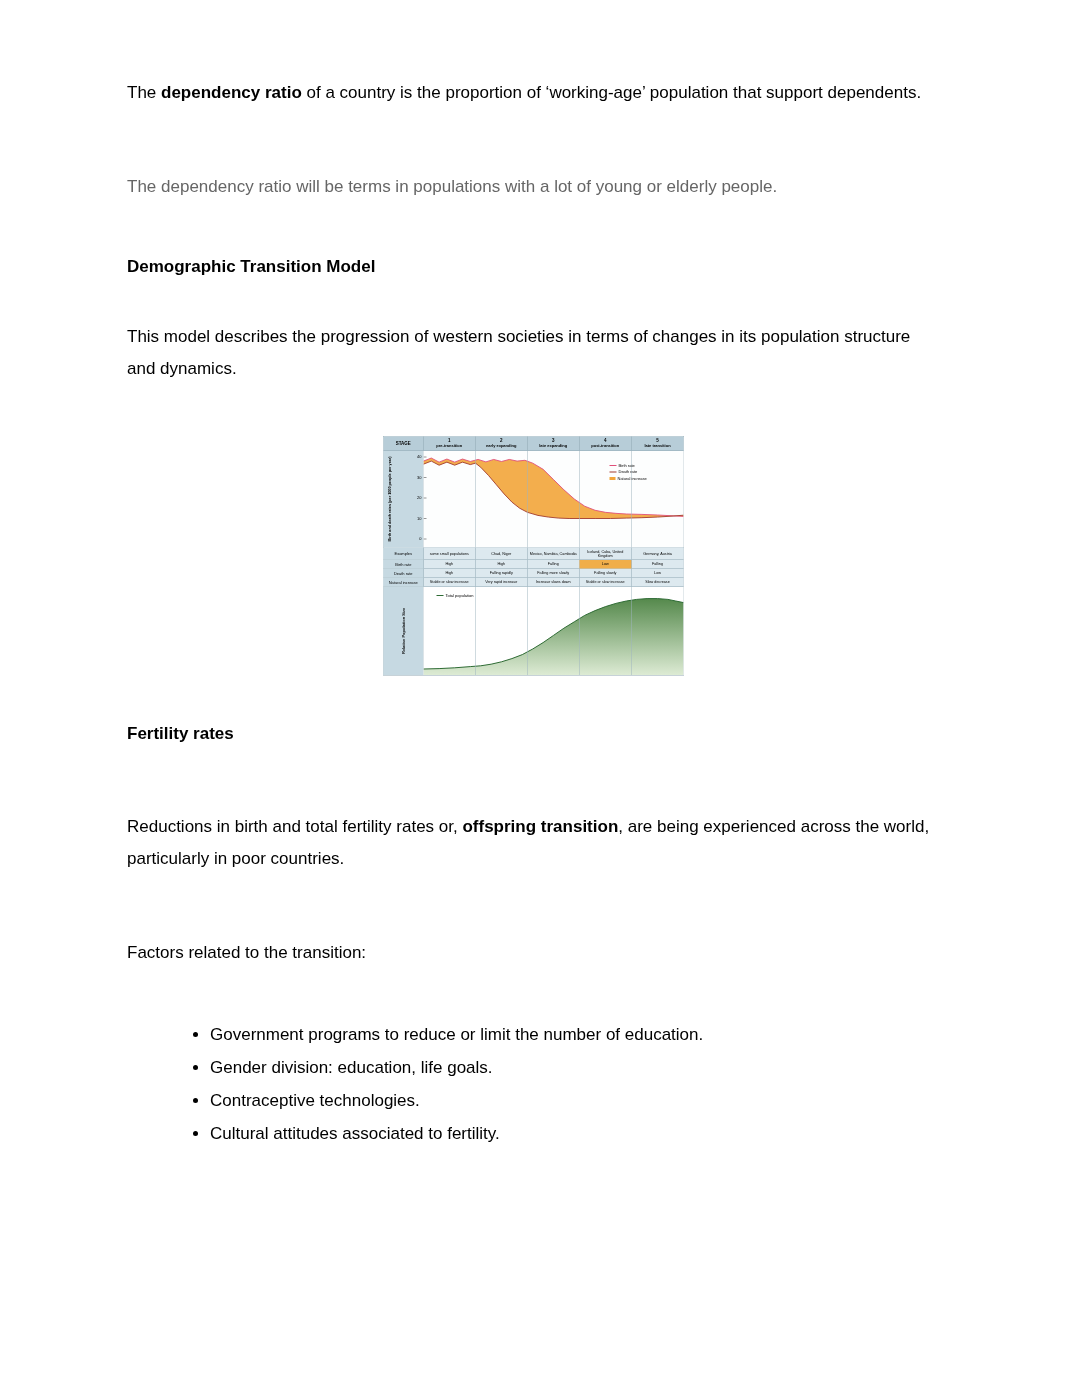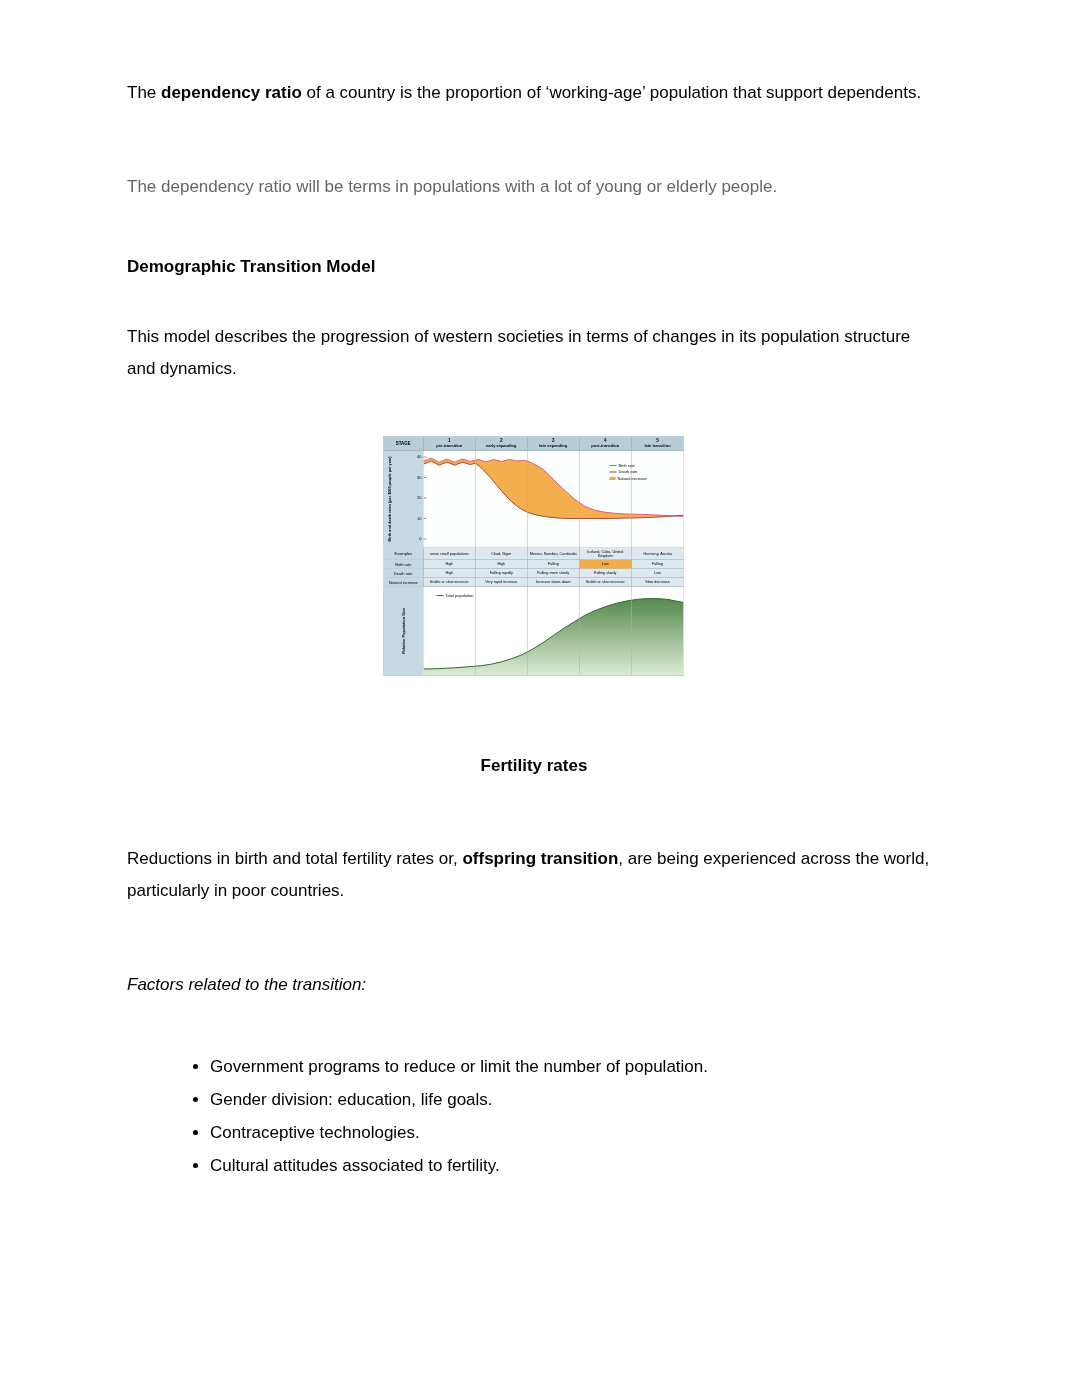--- a/index.html
+++ b/index.html
@@ -7,23 +7,23 @@
     width:1080px; height:1397px; overflow:hidden;
     font-family:"Liberation Sans", sans-serif; color:#000000;
   }
   .page { padding:77px 139px 40px 127px; box-sizing:border-box; }
   .para, .heading { font-size:17px; line-height:32px; margin:0; }
   .heading { font-weight:700; }
   .note { color:#666666; }
   .mt-note { margin-top:62px; }
   .mt-h1 { margin-top:48px; }
   .mt-p2 { margin-top:38px; }
-  .mt-h2 { margin-top:76px;text-align:center; }
+  .mt-h2 { margin-top:44px; }
   .mt-p3 { margin-top:61px; }
-  .mt-p4 { margin-top:62px;font-style:italic; }
+  .mt-p4 { margin-top:62px; }
   .bullets { margin:49px 0 0 0; padding-left:83px; }
   .bullets li { font-size:17px; line-height:33px; }
 
   
   .fig-outer { width:302px; height:238px; margin:51px auto 0; position:relative; }
   .fig {
     width:600px; border:1px solid #8fa6b2; background:#ffffff;
     transform:scale(0.5); transform-origin:0 0;
   }
   .fig-header { display:flex; height:28px; background:#b7cdd8; border-bottom:1px solid #8fa6b2; }
@@ -225,19 +225,19 @@
     </div>
   </div>
 
   <h2 class="heading mt-h2">Fertility rates</h2>
 
   <p class="para mt-p3"><span>Reductions in birth and total fertility rates or, </span><strong>offspring transition</strong><span>, are being experienced across the world, particularly in poor countries.</span></p>
 
   <p class="para mt-p4">Factors related to the transition:</p>
 
   <ul class="bullets">
-    <li>Government programs to reduce or limit the number of population.</li>
+    <li>Government programs to reduce or limit the number of education.</li>
     <li>Gender division: education, life goals.</li>
     <li>Contraceptive technologies.</li>
     <li>Cultural attitudes associated to fertility.</li>
   </ul>
 
 </div>
 
 </body></html>

